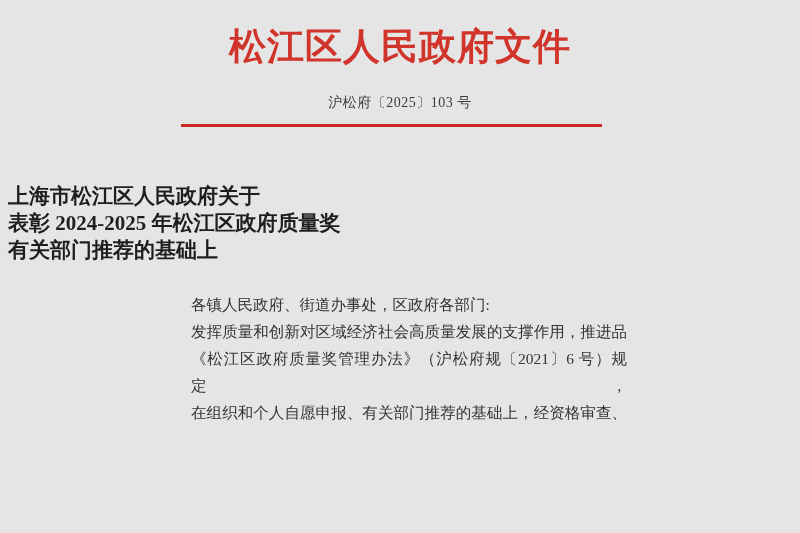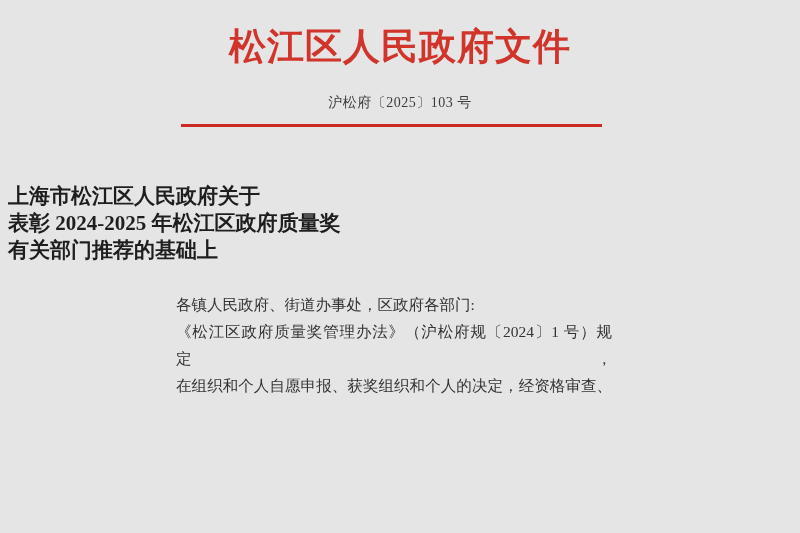--- a/index.html
+++ b/index.html
@@ -39,21 +39,21 @@
     position: absolute;
     top: 183px; left: 8px; width: 100%;
     text-align: left;
     font-size: 21px;
     line-height: 27px;
     font-weight: 700;
     color: #1e1e1e;
   }
   .doc-body {
     position: absolute;
-    top: 291px; left: 176px;
+    top: 291px; left: 191px;
     width: 436px;
     font-size: 15.5px;
     line-height: 27px;
     color: #333333;
   }
   .doc-body .line { text-align: left; }
   .doc-body .line.fill {
     text-align: justify;
     text-align-last: justify;
   }
@@ -71,17 +71,18 @@
   <div class="red-rule"></div>
 
   <div class="doc-title">
     <div>上海市松江区人民政府关于</div>
     <div>表彰 2024-2025 年松江区政府质量奖</div>
     <div>有关部门推荐的基础上</div>
   </div>
 
   <div class="doc-body" id="body-lines">
       <div class="line">各镇人民政府、街道办事处，区政府各部门:</div>
-      <div class="line fill">《松江区政府质量奖管理办法》（沪松府规〔2024〕1 号）规定，</div>
-      <div class="line fill">在组织和个人自愿申报、获奖组织和个人的决定，经资格审查、</div>
+      <div class="line fill">发挥质量和创新对区域经济社会高质量发展的支撑作用，推进品</div>
+      <div class="line fill">《松江区政府质量奖管理办法》（沪松府规〔2021〕6 号）规定，</div>
+      <div class="line fill">在组织和个人自愿申报、有关部门推荐的基础上，经资格审查、</div>
     </div>
 
 </div>
 
 </body></html>

